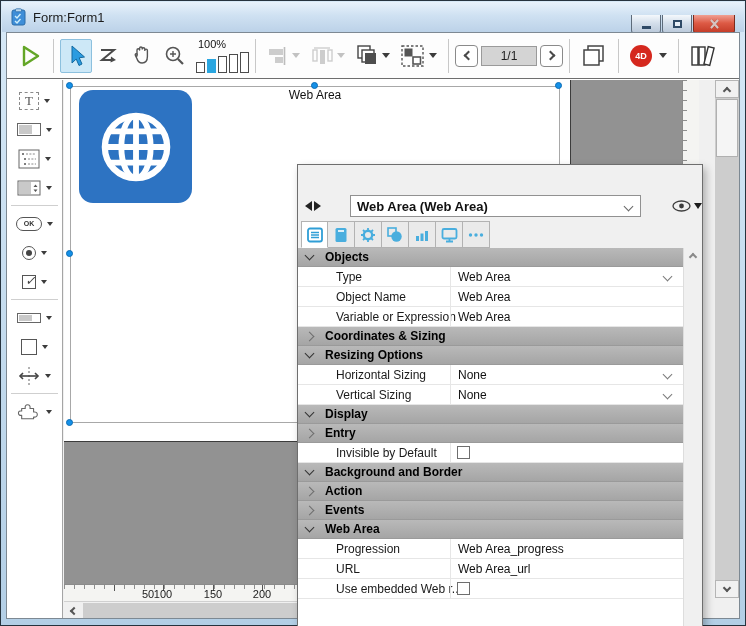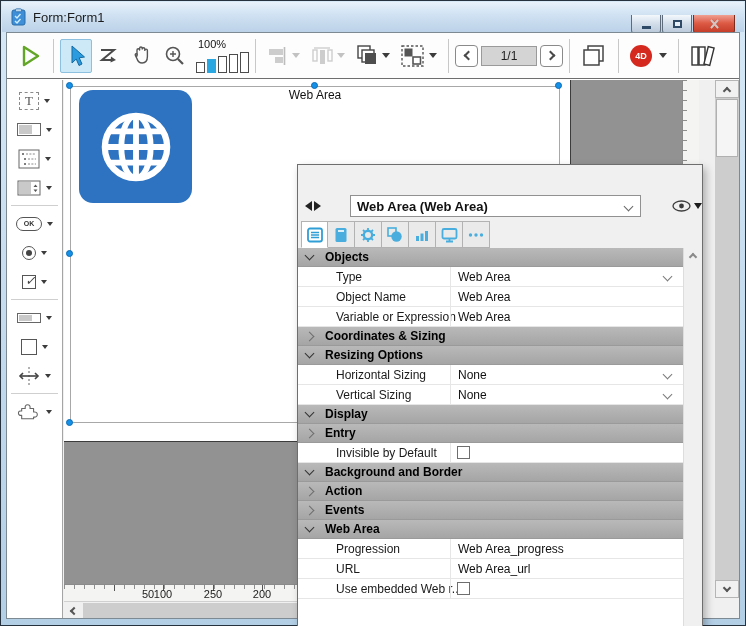--- a/index.html
+++ b/index.html
@@ -385,21 +385,21 @@
             <div class="ticks"></div>
           </div>
         <div class="hruler">
           <div class="ticks"></div>
           <div id="ruler-labels">
               <div class="btick" style="left: 50px;"></div>
               <span class="rlabel" style="left: 50px; margin-left: 34px;">50</span>
               <div class="btick" style="left: 99px;"></div>
               <span class="rlabel" style="left: 99px;">100</span>
               <div class="btick" style="left: 149px;"></div>
-              <span class="rlabel" style="left: 149px;">250</span>
+              <span class="rlabel" style="left: 149px;">150</span>
               <div class="btick" style="left: 198px;"></div>
               <span class="rlabel" style="left: 198px;">200</span>
             </div>
         </div>
         <div class="rcorner"></div>
         <div class="hscroll">
           <div class="hs-arrow" style="left:0">
               <span class="schev sleft"></span>
             </div>
           <div class="hs-thumb"></div>

